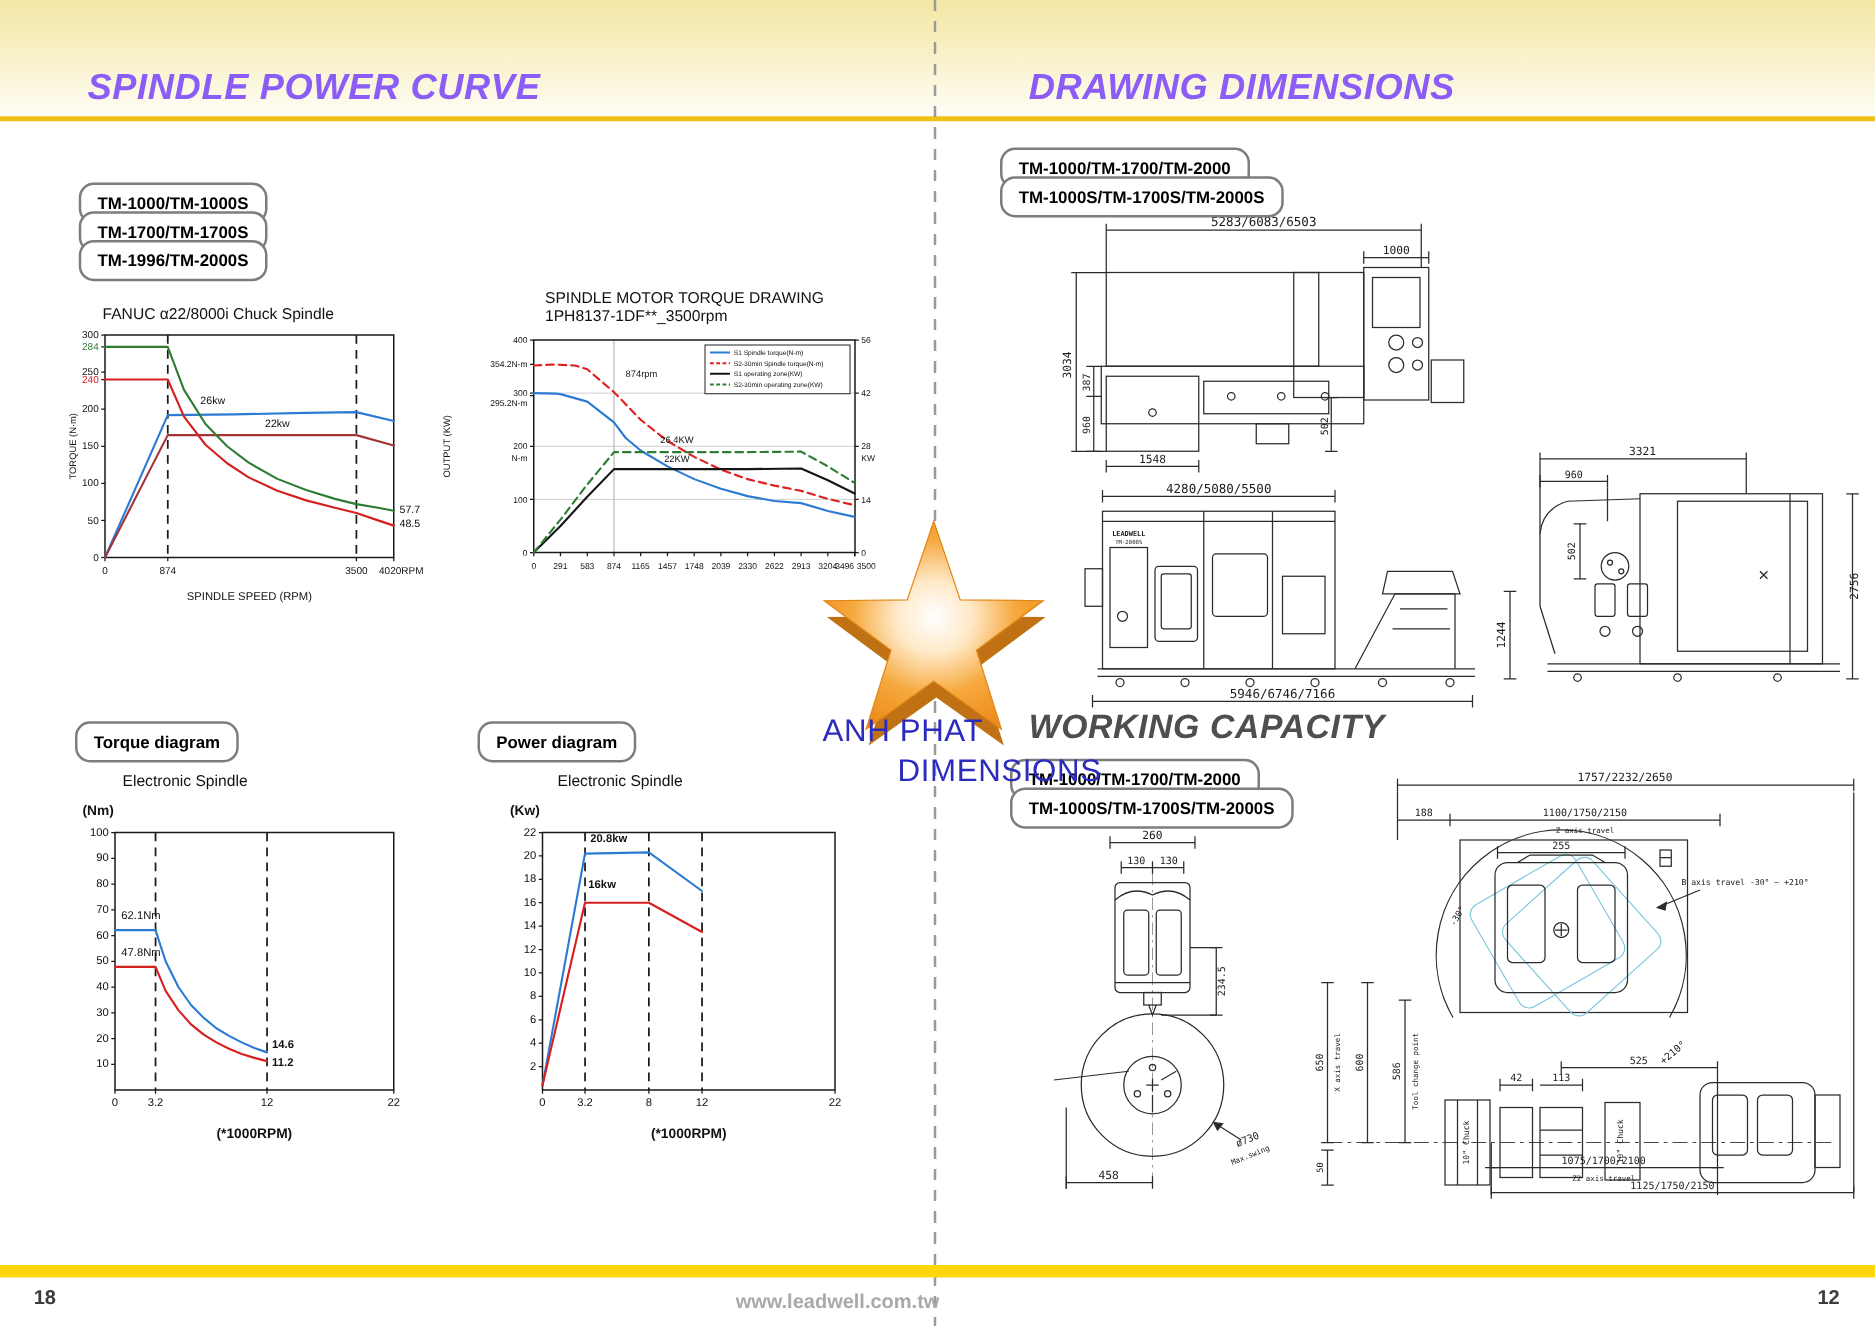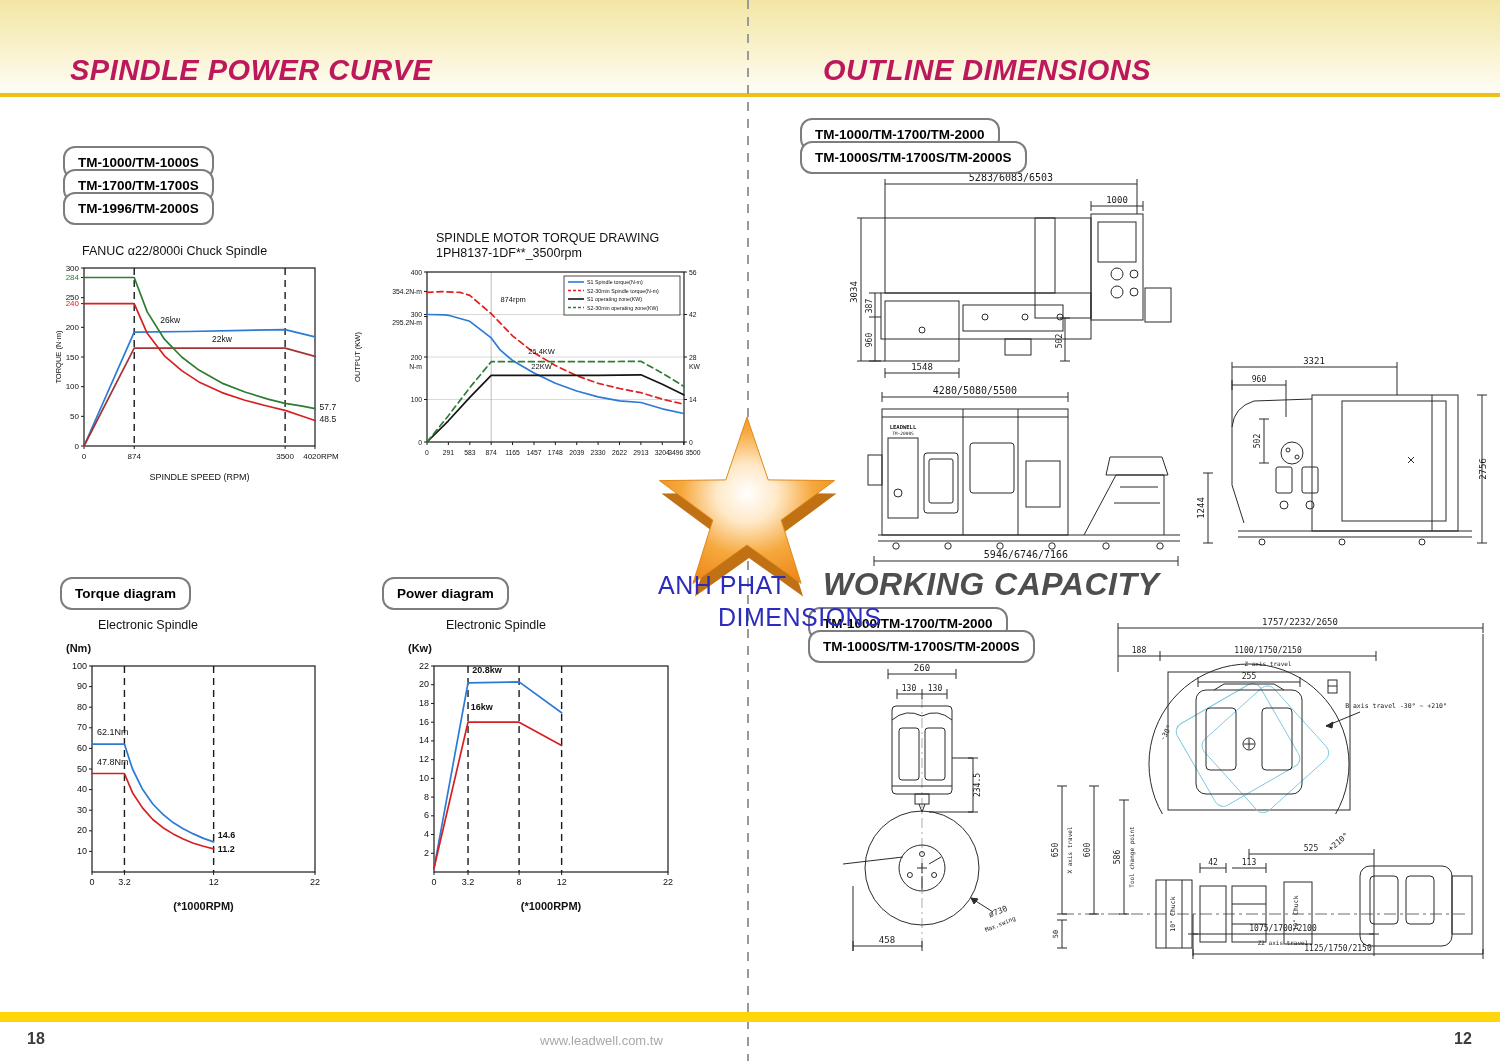--- a/index.html
+++ b/index.html
@@ -1,44 +1,44 @@
 <!DOCTYPE html>
 <html><head>
 <meta charset="utf-8">
 <style>
 *{margin:0;padding:0;box-sizing:border-box}
 body{font-family:"Liberation Sans",sans-serif;background:#e8e8e8}
 #page{position:relative;width:1500px;height:1061px;background:#fff;overflow:hidden}
 .abs{position:absolute}
 .band{left:0;top:0;width:100%;height:93px;background:linear-gradient(180deg,#f3e6a4 0%,#f8f0c6 45%,#fefdf6 100%)}
 .goldline{left:0;top:93px;width:100%;height:4px;background:#eec117}
-.band-title{font-style:italic;font-weight:900;font-size:29px;color:#be185d;letter-spacing:.5px;white-space:nowrap}
-.wc-title{font-style:italic;font-weight:900;font-size:32px;color:#4e4e4e;letter-spacing:.5px;white-space:nowrap;z-index:4}
+.band-title{font-style:italic;font-weight:900;font-size:29px;color:#8b5cf6;letter-spacing:.5px;white-space:nowrap}
+.wc-title{font-style:italic;font-weight:900;font-size:27px;color:#4e4e4e;letter-spacing:.5px;white-space:nowrap;z-index:4}
 .pill{display:inline-block;border:2px solid #7d7d7d;border-radius:12px;padding:7px 13px;font-weight:700;font-size:13.5px;color:#000;background:#fff;white-space:nowrap;z-index:3}
 .ctitle{font-size:12.5px;color:#111;text-align:left;white-space:nowrap}
 .divider{top:0;width:2px;height:1061px;background:repeating-linear-gradient(180deg,#9a9a9a 0 9px,transparent 9px 17px);z-index:0}
 .footer-bar{left:0;top:1012px;width:100%;height:10px;background:#ffd60a}
 .pageno{font-size:16px;font-weight:700;color:#3c3c3c}
-.website{font-size:13px;font-weight:400;color:#a9a9a9;text-align:left}
+.website{font-size:16px;font-weight:700;color:#a9a9a9;text-align:center}
 svg text{font-family:"Liberation Sans",sans-serif}
 svg.cad text{font-family:"DejaVu Sans Mono",monospace;fill:#1a1a1a}
 .logo-text{font-weight:400;color:#2b2bbd;font-size:25px;letter-spacing:.5px;z-index:6;white-space:nowrap}
 .footnote{font-family:"DejaVu Sans Mono",monospace;font-size:12.5px;color:#3a3a3a;line-height:1.35;letter-spacing:1px;z-index:3}
 .footnote div{white-space:pre}
 .fn-indent{margin-left:13px}
 </style>
 </head>
 <body>
 
 <div id="page">
 
   <div class="abs band"></div>
   <div class="abs goldline"></div>
   <div class="abs band-title" style="left:70px;top:54px">SPINDLE POWER CURVE</div>
-  <div class="abs band-title" style="left:823px;top:54px">OUTLINE DIMENSIONS</div>
+  <div class="abs band-title" style="left:823px;top:54px">DRAWING DIMENSIONS</div>
 
   <div class="abs divider" style="left:747px"></div>
 
   <div class="abs pill" style="left:63px;top:146px">TM-1000/TM-1000S</div>
   <div class="abs pill" style="left:63px;top:169px">TM-1700/TM-1700S</div>
   <div class="abs pill" style="left:63px;top:192px">TM-1996/TM-2000S</div>
 
   <div class="abs ctitle" style="left:82px;top:244px;width:210px">FANUC α22/8000i Chuck Spindle</div>
   <svg class="abs" style="left:52px;top:256px" width="315" height="232">
       <line x1="82.22238805970149" y1="12" x2="82.22238805970149" y2="190" stroke="#1a1a1a" stroke-width="1.4" stroke-dasharray="7,5"></line>

